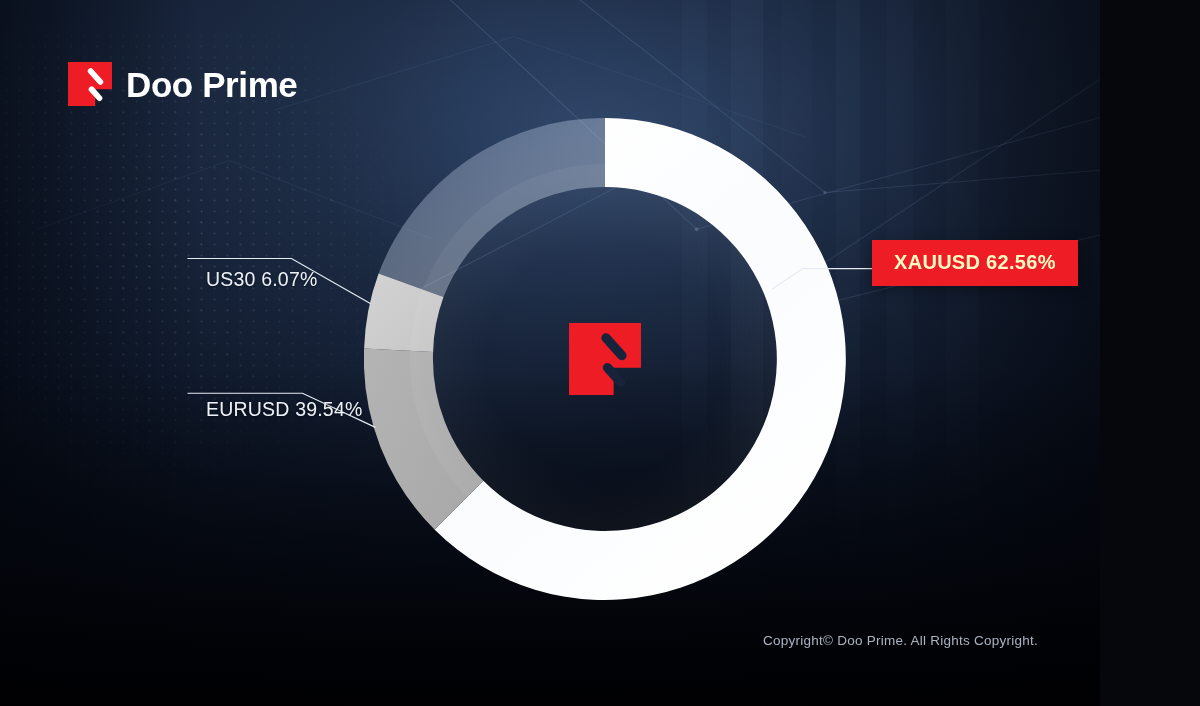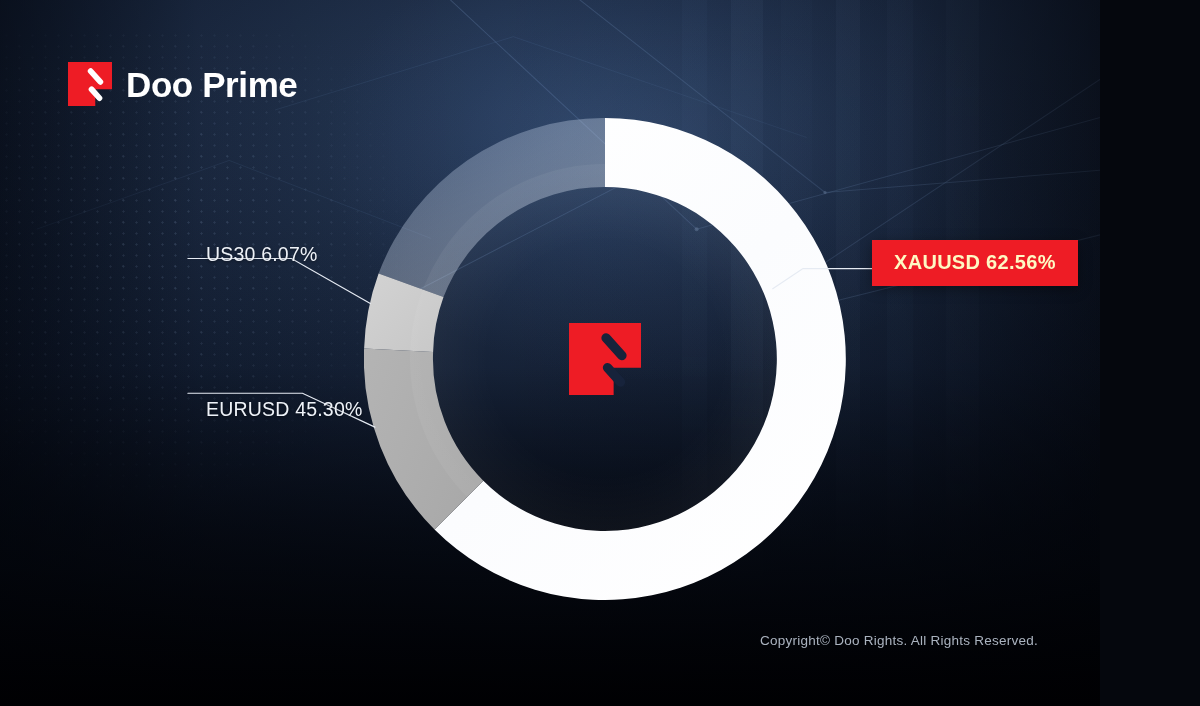--- a/index.html
+++ b/index.html
@@ -95,21 +95,21 @@
   
   .label-plain {
     position: absolute;
     color: #eef2f8;
     font-size: 19.5px;
     font-weight: 500;
     letter-spacing: .2px;
     white-space: nowrap;
     text-shadow: 0 1px 3px rgba(0,0,0,.45);
   }
-  #label-us30   { left: 206px; top: 243px; }
+  #label-us30   { left: 206px; top: 268px; }
   #label-eurusd { left: 206px; top: 398px; }
 
   .badge {
     position: absolute;
     left: 872px; top: 240px;
     background: #ee1c25;
     color: #fef9c3;
     font-size: 20px;
     font-weight: 700;
     letter-spacing: .3px;
@@ -233,19 +233,19 @@
   <svg class="leaders" viewBox="0 0 1200 706" aria-hidden="true">
     <g stroke="#e6ebf3" stroke-width="1.3" fill="none" stroke-linecap="round">
       <path d="M 205 282 L 318 282 L 404 331"></path>
       <path d="M 205 429 L 330 429 L 409 466"></path>
       <path d="M 1055 293 L 876 293 L 843 315"></path>
     </g>
   </svg>
 
   <div id="label-us30" class="label-plain">US30 6.07%</div>
 
-  <div id="label-eurusd" class="label-plain">EURUSD 45.30%</div>
+  <div id="label-eurusd" class="label-plain">EURUSD 39.54%</div>
 
   <div class="badge">XAUUSD 62.56%</div>
 
-  <div class="copyright">Copyright© Doo Rights. All Rights Reserved.</div>
+  <div class="copyright">Copyright© Doo Prime. All Rights Copyright.</div>
 
 </div>
 
 </body></html>

